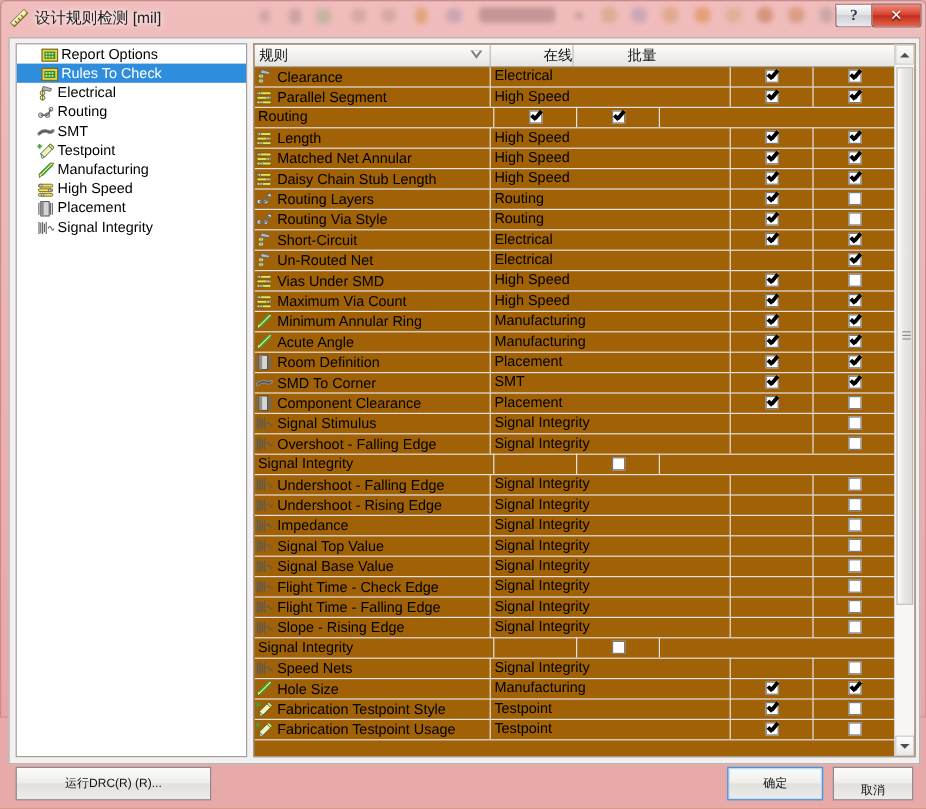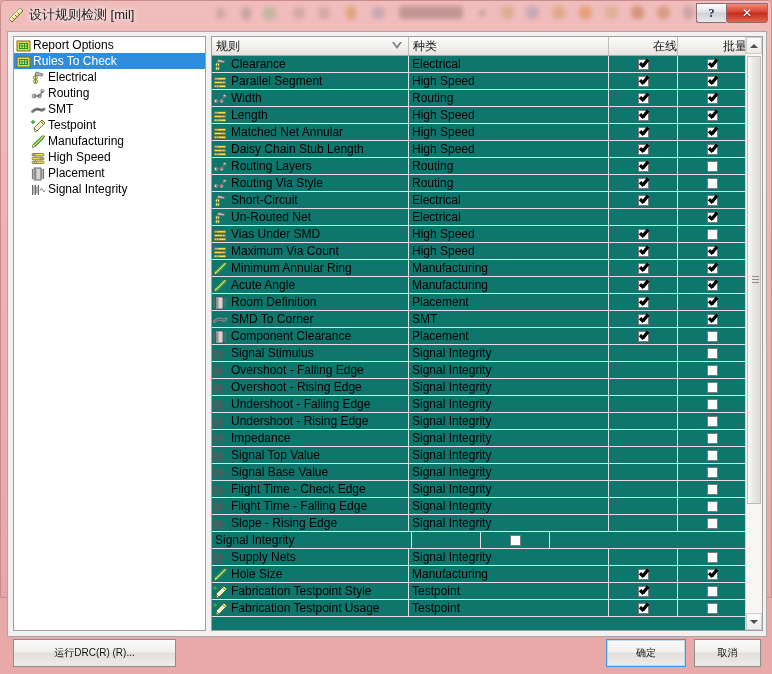--- a/index.html
+++ b/index.html
@@ -60,30 +60,30 @@
     position:absolute;left:6px;top:30px;width:760px;height:606px;
     box-sizing:border-box;background:#f3f0ef;border:1px solid #aba7a6;
   }
   .tree-pane{
     position:absolute;left:5px;top:4px;width:193px;height:595px;
     box-sizing:border-box;background:#ffffff;border:1px solid #9e9e9e;
     overflow:hidden;
   }
   .tnode{
     height:16px;line-height:16px;display:flex;align-items:center;
-    padding-left:2px;white-space:nowrap;font-size:12px;color:#000;cursor:default;
+    padding-left:20px;white-space:nowrap;font-size:12px;color:#000;cursor:default;
   }
   .tnode.indent{padding-left:17px;}
   .tnode.sel{background:#2f8ddd;color:#ffffff;}
   .tnode .tlabel{margin-left:2px;}
   .ticon{width:15px;height:14px;flex:0 0 15px;position:relative;}
   
   .grid-pane{
     position:absolute;left:203px;top:4px;width:552px;height:595px;
-    box-sizing:border-box;background:#0f766e;border:1px solid #9e9e9e;
+    box-sizing:border-box;background:#a16207;border:1px solid #9e9e9e;
     overflow:hidden;
   }
   .ghead{
     position:absolute;left:0;top:0;width:552px;height:19px;
     box-sizing:border-box;
     background:linear-gradient(180deg,#fdfdfd 0%,#f2f1ef 50%,#e6e4e1 100%);
     border-bottom:1px solid #a8a6a3;
     display:flex;
   }
   .hcell{
@@ -99,21 +99,21 @@
     border-top:7px solid #7d7d7d;
   }
   .sort-tri:after{
     content:"";position:absolute;left:-3px;top:-7px;width:0;height:0;
     border-left:3px solid transparent;border-right:3px solid transparent;
     border-top:4px solid #fdfdfd;
   }
   .gbody{
     position:absolute;left:0;top:19px;width:535px;height:576px;overflow:hidden;
   }
-  .grow{height:17px;display:flex;align-items:center;
+  .grow{height:17px;display:flex;align-items:flex-end;
         border-bottom:1px solid #e2e1e0;box-sizing:border-box;cursor:default;}
   .c-rule{width:197px;box-sizing:border-box;display:flex;align-items:center;
           border-right:1px solid #e2e1e0;height:17px;overflow:hidden;white-space:nowrap;}
   .c-cat{width:200px;box-sizing:border-box;padding-left:3px;
          border-right:1px solid #e2e1e0;height:17px;line-height:16px;overflow:hidden;white-space:nowrap;}
   .c-chk{width:69px;box-sizing:border-box;height:17px;
          border-right:1px solid #e2e1e0;display:flex;align-items:center;justify-content:center;}
   .ricon{width:16px;height:15px;flex:0 0 16px;margin:0 2px 0 1px;position:relative;}
   .rtext{font-size:12px;color:#000;}
   .cbx{
@@ -155,21 +155,21 @@
   .btn{
     box-sizing:border-box;height:28px;
     background:linear-gradient(180deg,#fbfbfb 0%,#f0efed 45%,#e2e0dd 52%,#edecea 100%);
     border:1px solid #8e8c8a;border-radius:0;
     font-size:10px;color:#111;font-family:"Liberation Sans",sans-serif;
     display:flex;align-items:center;justify-content:center;cursor:pointer;
   }
   .btn-drc{position:absolute;left:6px;top:2px;width:163px;}
   .btn-ok{position:absolute;left:599px;top:2px;width:80px;
           border:1px solid #3c97dd;box-shadow:0 0 0 1px #bcdcf4 inset;}
-  .btn-cancel{position:absolute;left:687px;top:2px;width:67px;}
+  .btn-cancel{position:absolute;left:687px;top:2px;width:67px;align-items:flex-end;}
 </style>
 </head>
 <body>
 
 <div class="window">
 
   <div class="glass-blur">
     <div class="blob" style="left:215px;top:7px;width:9px;height:11px;background:#b08c8c;"></div>
     <div class="blob" style="left:240px;top:6px;width:10px;height:13px;background:#9c8585;"></div>
     <div class="blob" style="left:262px;top:6px;width:13px;height:13px;background:#8fae7e;"></div>
@@ -316,23 +316,20 @@
           </div>
         </div>
     </div>
 
     <div class="grid-pane">
       <div class="ghead">
         <div class="hcell" style="width:197px">
           <span>规则</span>
           <span class="sort-tri"></span>
         </div>
-        <div class="hcell" style="width:200px">
-          <span>种类</span>
-        </div>
         <div class="hcell ctr" style="width:69px">
           <span>在线</span>
         </div>
         <div class="hcell ctr" style="width:69px;border-right:none">
           <span>批量</span>
         </div>
       </div>
 
       <div class="gbody">
         <div id="rows-host">
@@ -368,30 +365,20 @@
               </div>
               <div class="c-cat">High Speed</div>
               <div class="c-chk">
                 <span class="cbx on"></span>
               </div>
               <div class="c-chk">
                 <span class="cbx on"></span>
               </div>
             </div>
             <div class="grow">
-              <div class="c-rule">
-                <span class="ricon"><svg width="15" height="15" viewBox="0 0 15 15">
-                    <circle cx="3" cy="10" r="1.9" fill="#d9d9d9" stroke="#555" stroke-width=".7"></circle>
-                    <circle cx="8.5" cy="10" r="1.9" fill="#d9d9d9" stroke="#555" stroke-width=".7"></circle>
-                    <circle cx="11.5" cy="5" r="1.6" fill="#e9e9e9" stroke="#555" stroke-width=".7"></circle>
-                    <line x1="3" y1="10" x2="8.5" y2="10" stroke="#6d6d6d" stroke-width="1.4"></line>
-                    <line x1="8.5" y1="10" x2="11.5" y2="5" stroke="#6d6d6d" stroke-width="1.4"></line>
-                  </svg></span>
-                <span class="rtext">Width</span>
-              </div>
               <div class="c-cat">Routing</div>
               <div class="c-chk">
                 <span class="cbx on"></span>
               </div>
               <div class="c-chk">
                 <span class="cbx on"></span>
               </div>
             </div>
             <div class="grow">
               <div class="c-rule">
@@ -687,33 +674,20 @@
                   </svg></span>
                 <span class="rtext">Overshoot - Falling Edge</span>
               </div>
               <div class="c-cat">Signal Integrity</div>
               <div class="c-chk"></div>
               <div class="c-chk">
                 <span class="cbx"></span>
               </div>
             </div>
             <div class="grow">
-              <div class="c-rule">
-                <span class="ricon"><svg width="15" height="15" viewBox="0 0 15 15">
-                    <g stroke="#5a5a5a" stroke-width=".9">
-                      <line x1="1.5" y1="3" x2="1.5" y2="13"></line>
-                      <line x1="3" y1="3.6" x2="3" y2="12.4"></line>
-                      <line x1="4.5" y1="3" x2="4.5" y2="13"></line>
-                      <line x1="6" y1="4.4" x2="6" y2="11.6"></line>
-                      <line x1="7.5" y1="3" x2="7.5" y2="13"></line>
-                    </g>
-                    <path d="M9 8.5 Q10.5 5 12 8.5 Q13 11 14 8.5" stroke="#5a5a5a" stroke-width=".9" fill="none"></path>
-                  </svg></span>
-                <span class="rtext">Overshoot - Rising Edge</span>
-              </div>
               <div class="c-cat">Signal Integrity</div>
               <div class="c-chk"></div>
               <div class="c-chk">
                 <span class="cbx"></span>
               </div>
             </div>
             <div class="grow">
               <div class="c-rule">
                 <span class="ricon"><svg width="15" height="15" viewBox="0 0 15 15">
                     <g stroke="#5a5a5a" stroke-width=".9">
@@ -885,21 +859,21 @@
                 <span class="ricon"><svg width="15" height="15" viewBox="0 0 15 15">
                     <g stroke="#5a5a5a" stroke-width=".9">
                       <line x1="1.5" y1="3" x2="1.5" y2="13"></line>
                       <line x1="3" y1="3.6" x2="3" y2="12.4"></line>
                       <line x1="4.5" y1="3" x2="4.5" y2="13"></line>
                       <line x1="6" y1="4.4" x2="6" y2="11.6"></line>
                       <line x1="7.5" y1="3" x2="7.5" y2="13"></line>
                     </g>
                     <path d="M9 8.5 Q10.5 5 12 8.5 Q13 11 14 8.5" stroke="#5a5a5a" stroke-width=".9" fill="none"></path>
                   </svg></span>
-                <span class="rtext">Supply Nets</span>
+                <span class="rtext">Speed Nets</span>
               </div>
               <div class="c-cat">Signal Integrity</div>
               <div class="c-chk"></div>
               <div class="c-chk">
                 <span class="cbx"></span>
               </div>
             </div>
             <div class="grow">
               <div class="c-rule">
                 <span class="ricon"><svg width="15" height="15" viewBox="0 0 15 15">

